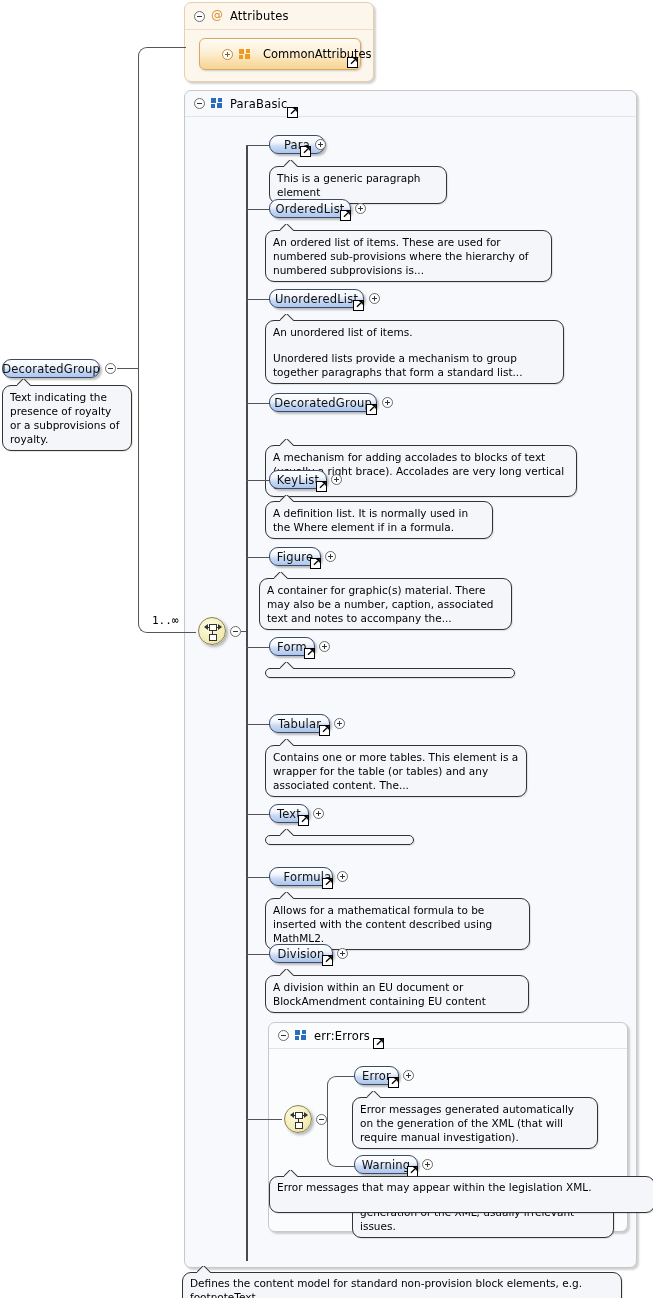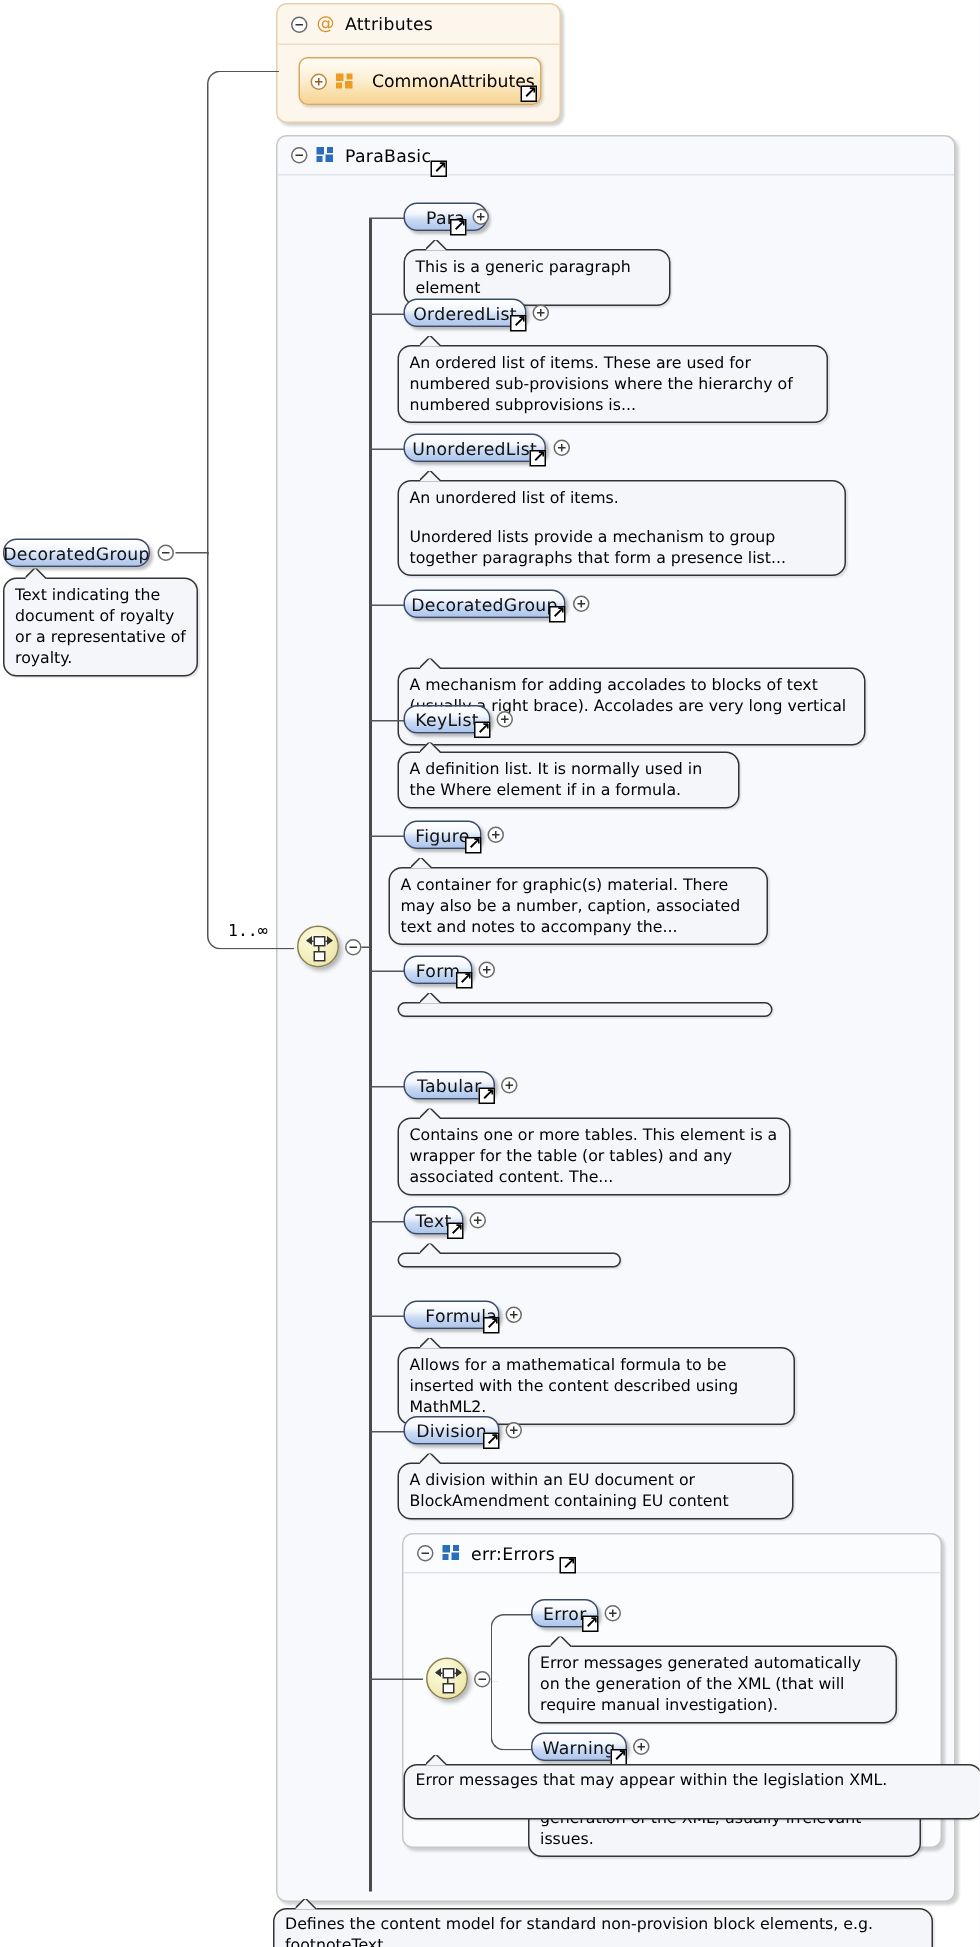--- a/index.html
+++ b/index.html
@@ -141,21 +141,21 @@
 
 <div class="groupbox attrs" style="left:184px;top:2px;width:188px;height:78px;">
   <div class="ghead">
     <span class="pm"></span>
     <span class="at-glyph">@</span>
     <span class="gtitle">Attributes</span>
   </div>
 
   <div class="abs" style="left:14px;top:35px;width:162px;height:32px;border:1px solid #d8a860;border-radius:6px;
               background:linear-gradient(to bottom,#fffdf7 0%,#fdefd6 45%,#f9dda6 80%,#f6d396 100%);
-              box-shadow:1px 1px 2px rgba(0,0,0,0.18);display:flex;align-items:center;padding-left:7px;box-sizing:border-box;">
+              box-shadow:1px 1px 2px rgba(0,0,0,0.18);display:flex;align-items:center;padding-left:22px;box-sizing:border-box;">
     <span class="pm plus orange"></span>
     <span class="sqglyph orange">
         <i></i>
         <i></i>
         <i></i>
         <i></i>
       </span>
     <span style="margin-left:12px;font-size:11.5px;">CommonAttributes</span>
     <span class="extref" style="right:2px;bottom:1px;"></span>
   </div>
@@ -189,21 +189,21 @@
   </div>
 </div>
 
 <div class="pill" style="left:2px;top:359px;width:98px;">
   <span>DecoratedGroup</span>
 </div>
 <span class="pm pmfree" style="left:105px;top:363px;"></span>
 
 <div class="doc" style="left:2px;top:385px;width:130px;">
   <span class="tip"></span>
-  <p>Text indicating the document of royalty or a representative of royalty.</p>
+  <p>Text indicating the presence of royalty or a subprovisions of royalty.</p>
 </div>
 
 <div class="hline" style="left:117px;top:368px;width:22px;"></div>
 
 <div class="elbow tl" style="left:138px;top:47px;width:47px;height:322px;"></div>
 <div class="elbow bl" style="left:138px;top:368px;width:57px;height:264px;"></div>
 
 <span class="occ" style="left:152px;top:614px;">1..∞</span>
 
 <div class="comp" style="left:198px;top:617px;">
@@ -243,21 +243,21 @@
 
 <div class="hline" style="left:246px;top:299px;width:24px;"></div>
 <div class="pill" style="left:269px;top:289px;width:95px;">
   <span>UnorderedList</span>
 </div>
 <span class="extref" style="left:353px;top:300px;"></span>
 <span class="pm plus pmfree" style="left:369px;top:293px;"></span>
 <div class="doc" style="left:265px;top:320px;width:299px;">
   <span class="tip"></span>
   <p>An unordered list of items.</p>
-  <p class="gap">Unordered lists provide a mechanism to group together paragraphs that form a presence list...</p>
+  <p class="gap">Unordered lists provide a mechanism to group together paragraphs that form a standard list...</p>
 </div>
 
 <div class="hline" style="left:246px;top:403px;width:24px;"></div>
 <div class="pill" style="left:269px;top:393px;width:108px;">
   <span>DecoratedGroup</span>
 </div>
 <span class="extref" style="left:366px;top:404px;"></span>
 <span class="pm plus pmfree" style="left:382px;top:397px;"></span>
 <div class="doc" style="left:265px;top:424px;width:312px;margin-top:21px;">
   <span class="tip"></span>

